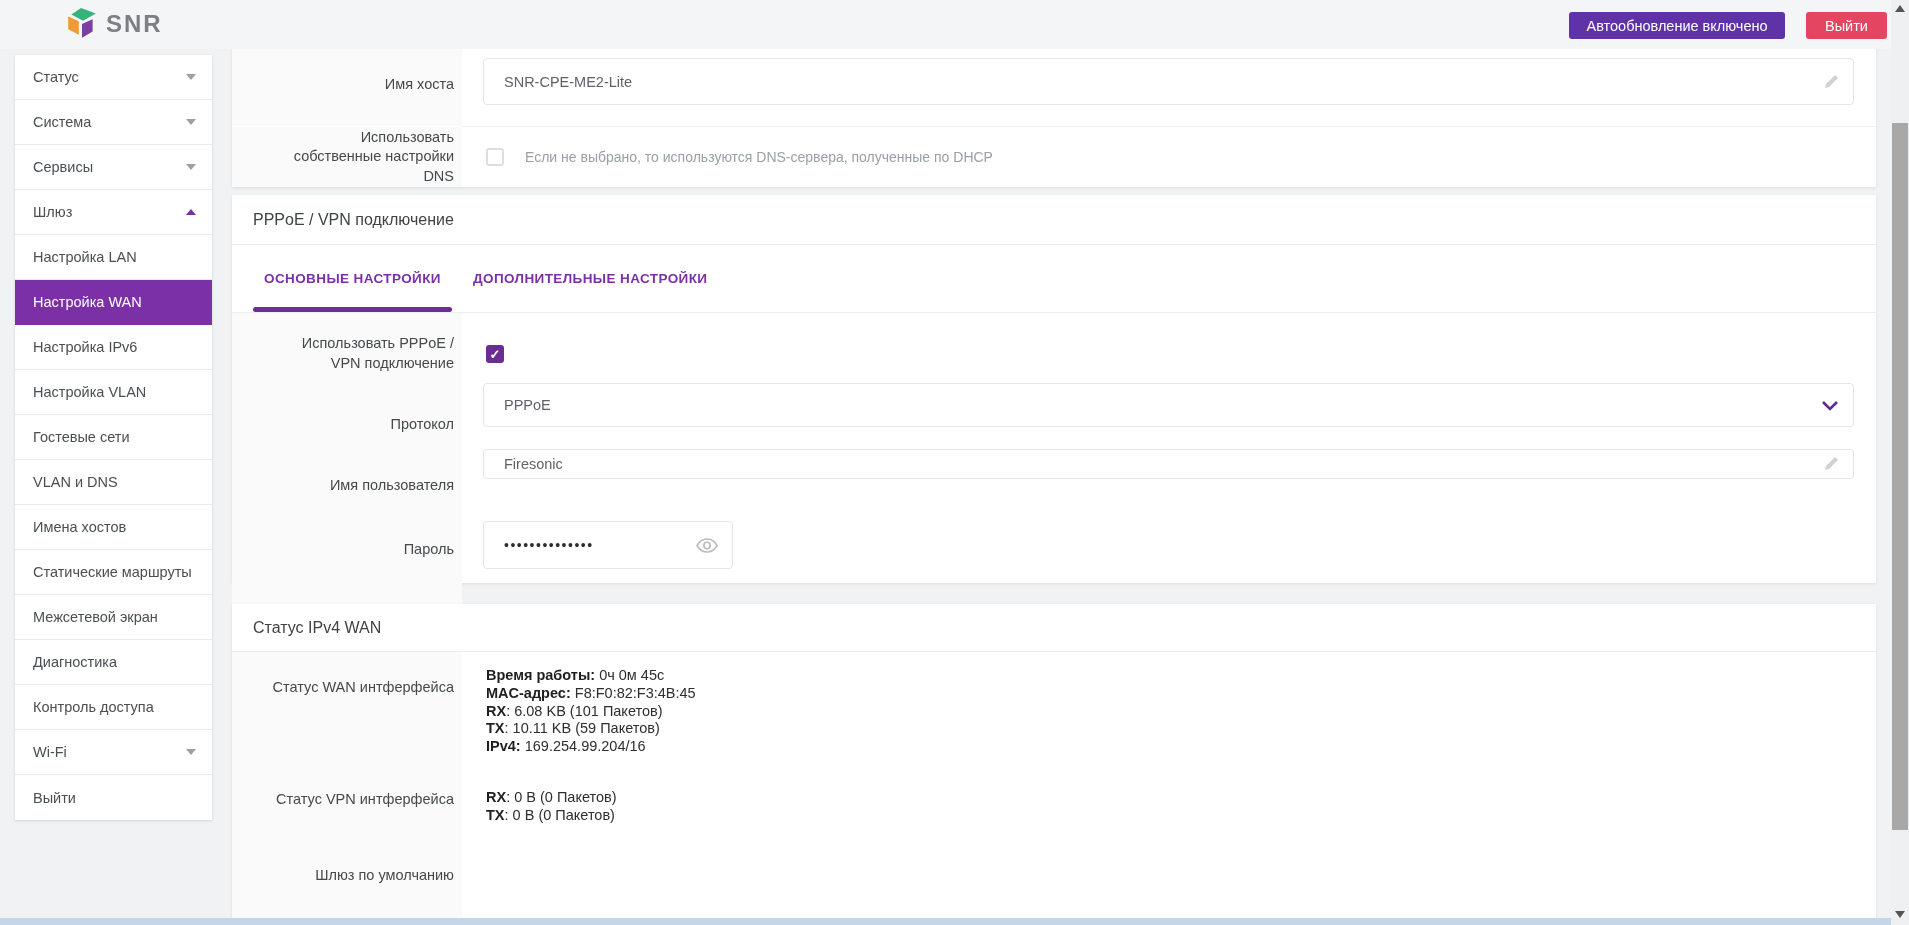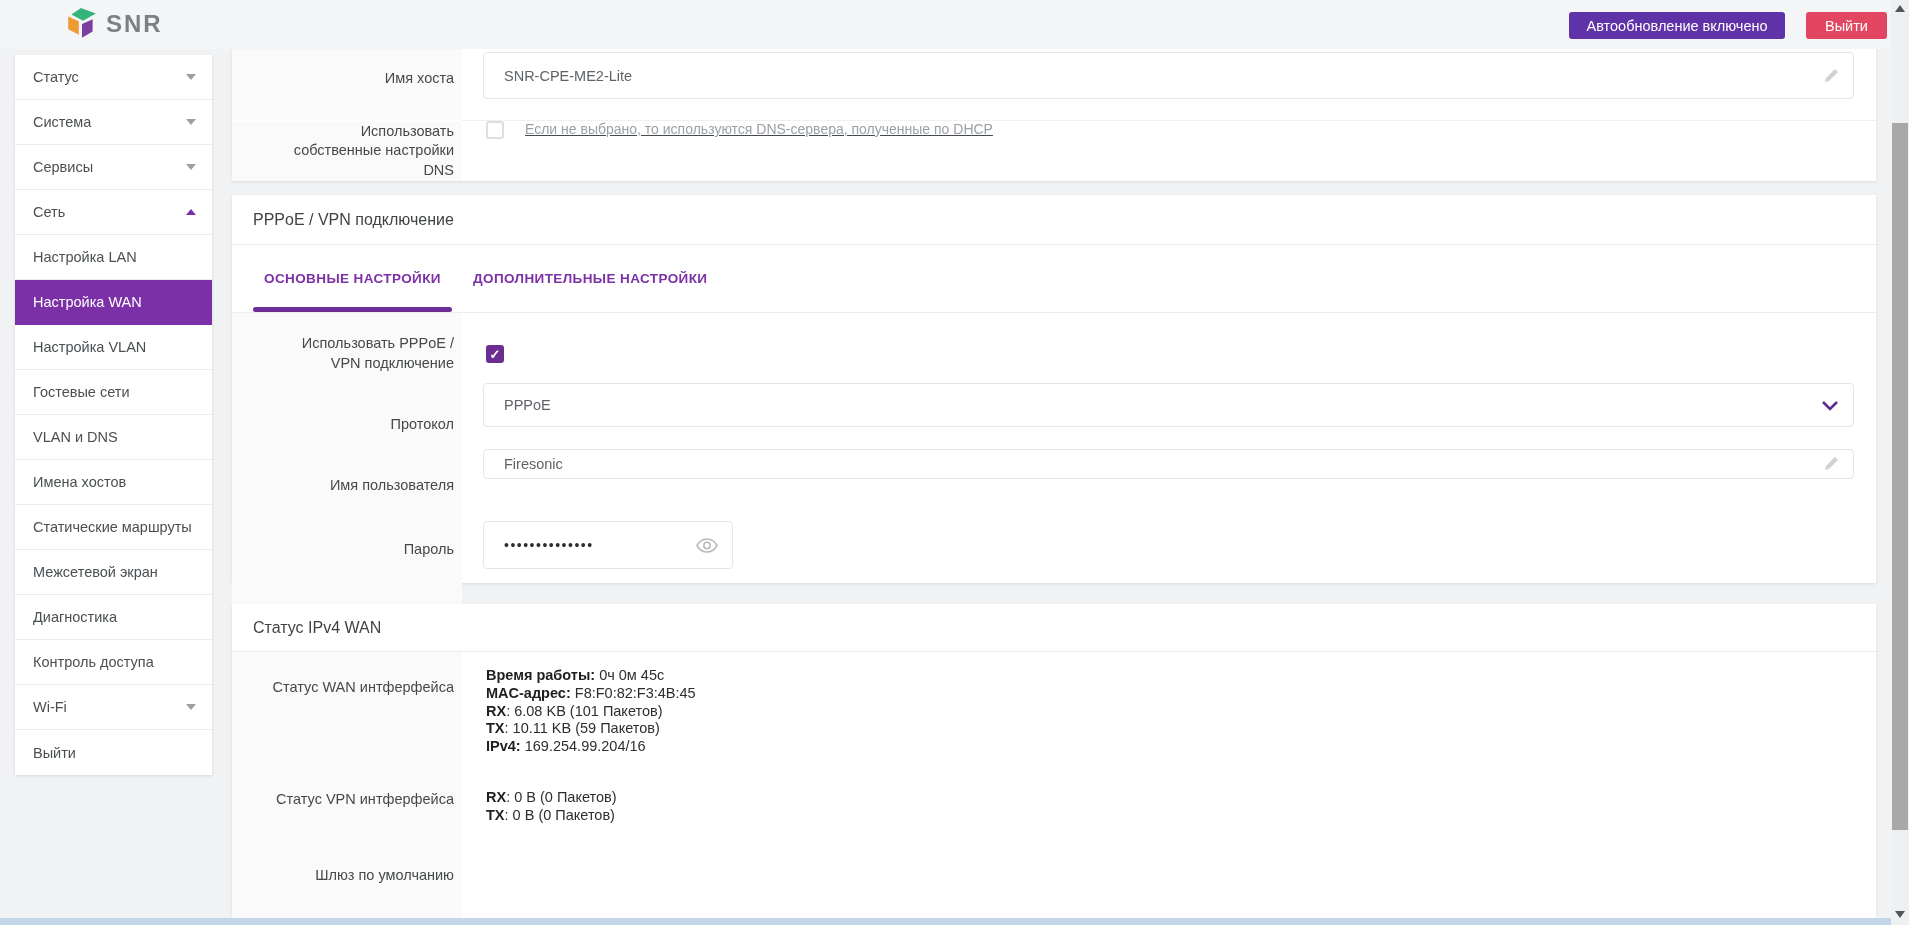--- a/index.html
+++ b/index.html
@@ -38,21 +38,21 @@
   .sitem.sel { background:#7c30a8; color:#fff; border-bottom-color:#7c30a8; }
   .caret { position:absolute; right:16px; width:0; height:0;
     border-left:5px solid transparent; border-right:5px solid transparent; }
   .caret.down { border-top:6px solid #9aa0a6; }
   .caret.up { border-bottom:6px solid #7c30a8; }
   
   .card {
     position:absolute; left:232px; width:1644px; background:#fff;
     box-shadow:0 1px 3px rgba(0,0,0,.09); z-index:5;
   }
-  #card-general { top:38px; height:143px; }
+  #card-general { top:44px; height:143px; }
   #card-pppoe   { top:195px; height:388px; }
   #card-status  { top:604px; height:406px; }
   .card-title {
     height:50px; display:flex; align-items:center; padding-left:21px;
     font-size:16px; color:#3f4345; border-bottom:1px solid #ebedee;
   }
   .frow { display:flex; }
   .flabel {
     width:230px; background:#fafafa; flex:0 0 230px;
     display:flex; align-items:center; justify-content:flex-end;
@@ -120,21 +120,21 @@
           <svg width="16" height="16" viewBox="0 0 16 16">
               <path d="M2 14l1-4 9-9 3 3-9 9z" fill="#cfd2d4"></path>
             </svg>
         </span>
       </div>
     </div>
   </div>
   <div class="divider" style="margin-left:230px;"></div>
   <div class="frow" style="height:60px;">
     <div class="flabel">Использовать собственные настройки DNS</div>
-    <div class="fctrl" style="display:flex; padding-left:24px;text-decoration:underline;">
+    <div class="fctrl" style="display:flex; align-items:center; padding-left:24px;">
       <span class="cb"></span>
       <span class="hint">Если не выбрано, то используются DNS-сервера, полученные по DHCP</span>
     </div>
   </div>
 </div>
 
 <div class="card" id="card-pppoe">
   <div class="card-title">PPPoE / VPN подключение</div>
   <div class="tabs">
     <div class="tab active">ОСНОВНЫЕ НАСТРОЙКИ</div>
@@ -242,28 +242,31 @@
     </div>
   <div class="sitem">
       <span>Система</span>
       <span class="caret down"></span>
     </div>
   <div class="sitem">
       <span>Сервисы</span>
       <span class="caret down"></span>
     </div>
   <div class="sitem">
-      <span>Сеть</span>
+      <span>Шлюз</span>
       <span class="caret up"></span>
     </div>
   <div class="sitem">
       <span>Настройка LAN</span>
     </div>
   <div class="sitem sel">
       <span>Настройка WAN</span>
+    </div>
+  <div class="sitem">
+      <span>Настройка IPv6</span>
     </div>
   <div class="sitem">
       <span>Настройка VLAN</span>
     </div>
   <div class="sitem">
       <span>Гостевые сети</span>
     </div>
   <div class="sitem">
       <span>VLAN и DNS</span>
     </div>

